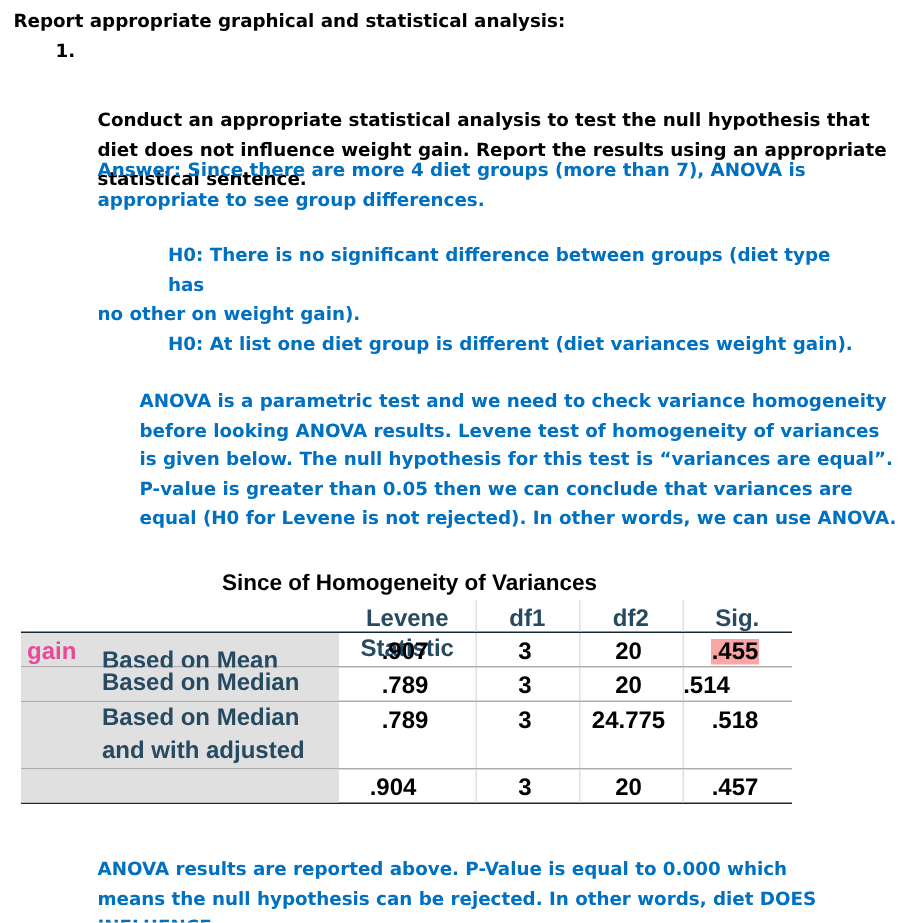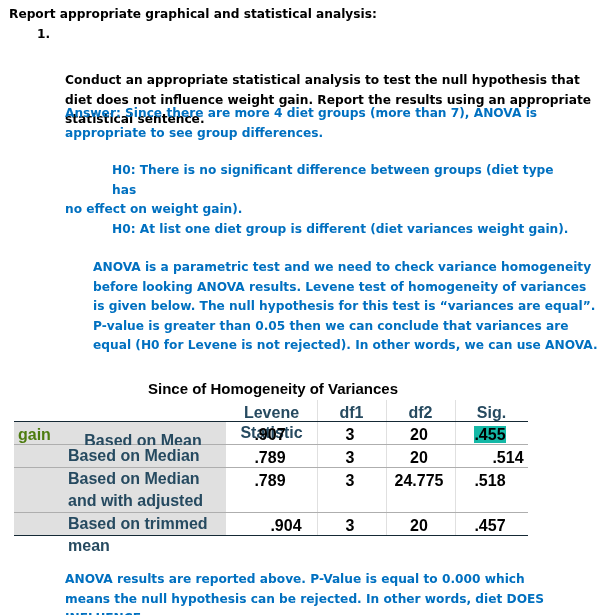--- a/index.html
+++ b/index.html
@@ -18,39 +18,39 @@
 
     
     .tbl-title { left: 140px; top: 379px; width: 266px; text-align: center; font-family: "Liberation Sans", sans-serif; font-weight: bold; font-size: 15px; color: #000; }
     .spss { position: absolute; left: 14px; top: 400px; width: 514px; font-family: Liberation Sans, sans-serif; font-size: 16px; color: #010101; }
     .spss .hdr { position: relative; height: 21px; border-bottom: 1.5px solid #152935; }
     .spss .hdr .h { position: absolute; top: 3px; color: #264a60; text-align: center; }
     .spss .row { position: relative; border-bottom: 1px solid #aeaeae; }
     .spss .row.last { border-bottom: 1.5px solid #152935; }
     .spss .stub { position: absolute; left: 0; top: 0; bottom: 0; width: 212px; background: #e0e0e0; }
     .spss .c { position: absolute; top: 3px; }
-    .spss .lbl1 { left: 4px; color: #4d7c0f; }
+    .spss .lbl1 { left: 4px; color: #ec4899; }
     .spss .lbl2 { left: 54px; width: 150px; line-height: 22px; top: 0; color: #264a60; }
     .spss .num { text-align: center; }
     .vline { position: absolute; top: 0; bottom: 0; width: 1px; background: #e0e0e0; }
-    .hl { background: #14b8a6; }
+    .hl { background: #fca5a5; }
   </style>
 </head>
 <body>
 
 <div class="doc">
   <div class="abs heading">Report appropriate graphical and statistical analysis:</div>
   <div class="abs q-num">1.</div>
   <div class="abs q-text">Conduct an appropriate statistical analysis to test the null hypothesis that diet does not influence weight gain. Report the results using an appropriate statistical sentence.</div>
 
   <div class="abs ans blue">Answer: Since there are more 4 diet groups (more than 7), ANOVA is appropriate to see group differences.</div>
 
   <div class="abs nullh blue">
     <div class="indent">H0: There is no significant difference between groups (diet type has</div>
-    <div>no effect on weight gain).</div>
+    <div>no other on weight gain).</div>
     <div class="indent">H0: At list one diet group is different (diet variances weight gain).</div>
   </div>
 
   <div class="abs para2 blue">ANOVA is a parametric test and we need to check variance homogeneity before looking ANOVA results. Levene test of homogeneity of variances is given below. The null hypothesis for this test is “variances are equal”. P-value is greater than 0.05 then we can conclude that variances are equal (H0 for Levene is not rejected). In other words, we can use ANOVA.</div>
 
   <div class="abs tbl-title">Since of Homogeneity of Variances</div>
 
   <div class="spss">
     <div class="hdr">
       <div class="vline" style="left:303px;"></div>
@@ -61,58 +61,57 @@
       <span class="h" style="left:372px; width:69px;">df2</span>
       <span class="h" style="left:441px; width:73px;">Sig.</span>
     </div>
 
     <div class="row" style="height:22px;">
       <div class="stub"></div>
       <div class="vline" style="left:303px;"></div>
       <div class="vline" style="left:372px;"></div>
       <div class="vline" style="left:441px;"></div>
       <span class="c lbl1">gain</span>
-      <span class="c lbl2" style="top:8px;text-align:center;">Based on Mean</span>
+      <span class="c lbl2" style="top:8px;">Based on Mean</span>
       <span class="c num" style="left:212px; width:88px;">.907</span>
       <span class="c num" style="left:303px; width:66px;">3</span>
       <span class="c num" style="left:372px; width:66px;">20</span>
       <span class="c num" style="left:441px; width:70px;"><span class="hl">.455</span></span>
     </div>
 
     <div class="row" style="height:22px;">
       <div class="stub"></div>
       <div class="vline" style="left:303px;"></div>
       <div class="vline" style="left:372px;"></div>
       <div class="vline" style="left:441px;"></div>
       <span class="c lbl2">Based on Median</span>
       <span class="c num" style="left:212px; width:88px;">.789</span>
       <span class="c num" style="left:303px; width:66px;">3</span>
       <span class="c num" style="left:372px; width:66px;">20</span>
-      <span class="c num" style="left:459px; width:70px;">.514</span>
+      <span class="c num" style="left:422px; width:70px;">.514</span>
     </div>
 
     <div class="row" style="height:44px;">
       <div class="stub"></div>
       <div class="vline" style="left:303px;"></div>
       <div class="vline" style="left:372px;"></div>
       <div class="vline" style="left:441px;"></div>
       <span class="c lbl2">Based on Median and with adjusted df</span>
       <span class="c num" style="left:212px; width:88px;">.789</span>
       <span class="c num" style="left:303px; width:66px;">3</span>
       <span class="c num" style="left:372px; width:66px;">24.775</span>
       <span class="c num" style="left:441px; width:70px;">.518</span>
     </div>
 
     <div class="row last" style="height:22px;">
       <div class="stub"></div>
       <div class="vline" style="left:303px;"></div>
       <div class="vline" style="left:372px;"></div>
       <div class="vline" style="left:441px;"></div>
-      <span class="c lbl2">Based on trimmed mean</span>
-      <span class="c num" style="left:228px; width:88px;">.904</span>
+      <span class="c num" style="left:204px; width:88px;">.904</span>
       <span class="c num" style="left:303px; width:66px;">3</span>
       <span class="c num" style="left:372px; width:66px;">20</span>
       <span class="c num" style="left:441px; width:70px;">.457</span>
     </div>
   </div>
 
   <div class="abs para3 blue">ANOVA results are reported above. P-Value is equal to 0.000 which means the null hypothesis can be rejected. In other words, diet DOES INFLUENCE</div>
 </div>
 
 </body></html>

